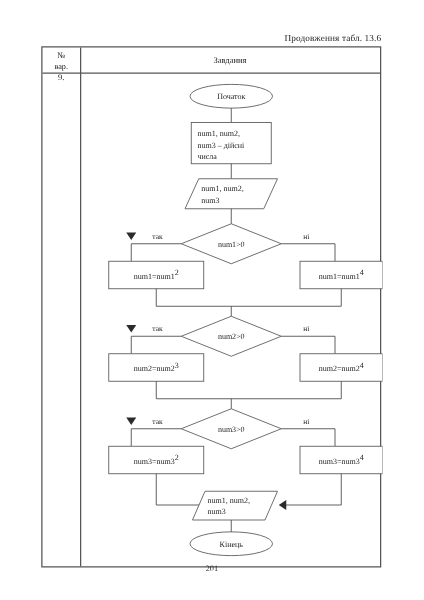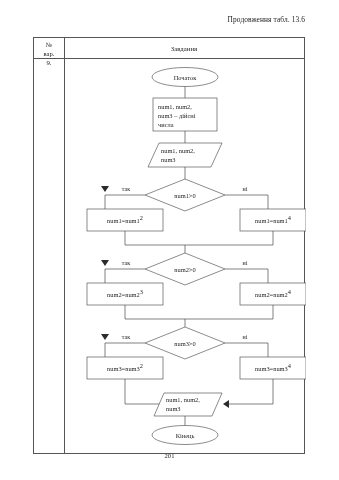--- a/index.html
+++ b/index.html
@@ -16,21 +16,21 @@
     overflow: hidden;
   }
   .page {
     position: absolute;
     inset: 0;
   }
   
   .caption {
     position: absolute;
     right: 34px;
-    top: 15px;
+    top: 26px;
     font-size: 7.4px;
     letter-spacing: 0.1px;
     white-space: nowrap;
     color: #232323;
     margin-left: 33px;
   }
   
   .table {
     position: absolute;
     left: 33px;

